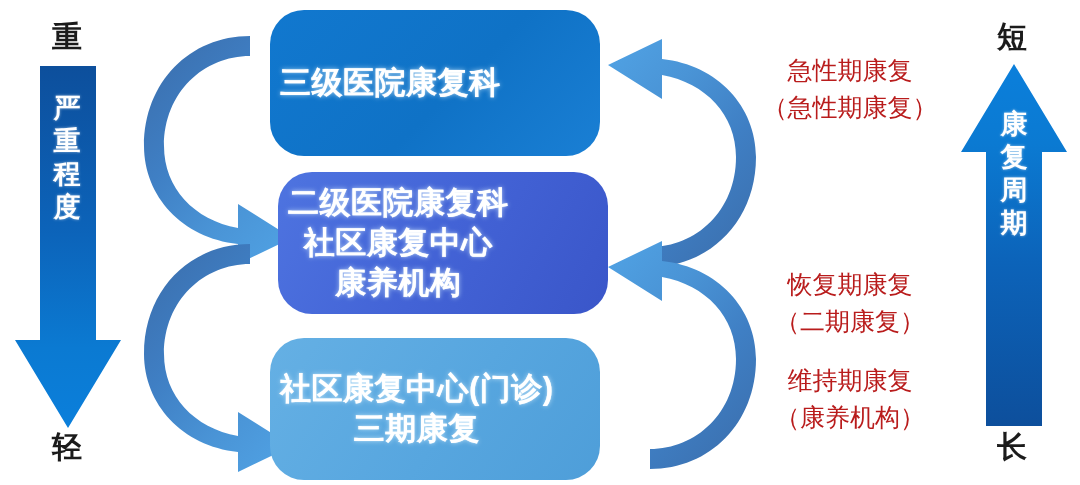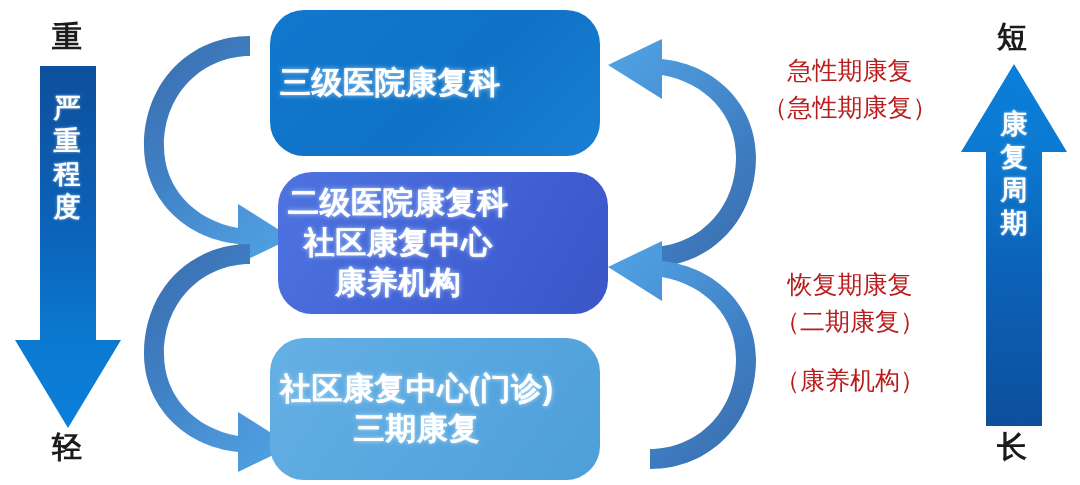--- a/index.html
+++ b/index.html
@@ -277,20 +277,21 @@
     <span class="phase-line">急性期康复</span>
     <span class="phase-line">（急性期康复）</span>
   </div>
 
   <div class="phase-label" id="phase-label-recovery">
     <span class="phase-line">恢复期康复</span>
     <span class="phase-line">（二期康复）</span>
   </div>
 
   <div class="phase-label" id="phase-label-maintenance">
+    <span class="phase-line">维持期康复</span>
     <span class="phase-line">（康养机构）</span>
   </div>
 
   <div class="abs" id="cycle-axis">
 
     <div class="axis-cap" id="cycle-top-label">短</div>
 
     <svg id="cycle-arrow" viewBox="0 0 110 364" preserveAspectRatio="none">
       <defs>
         <linearGradient id="cycGrad" x1="0" y1="1" x2="0" y2="0">

